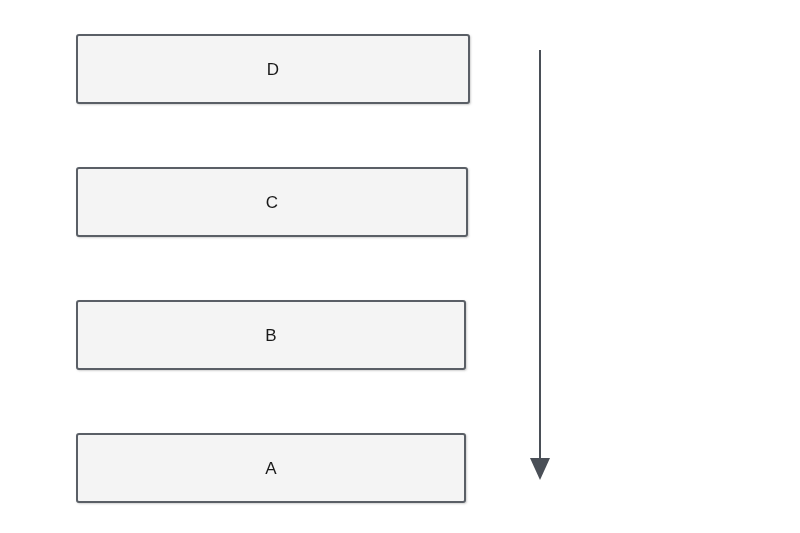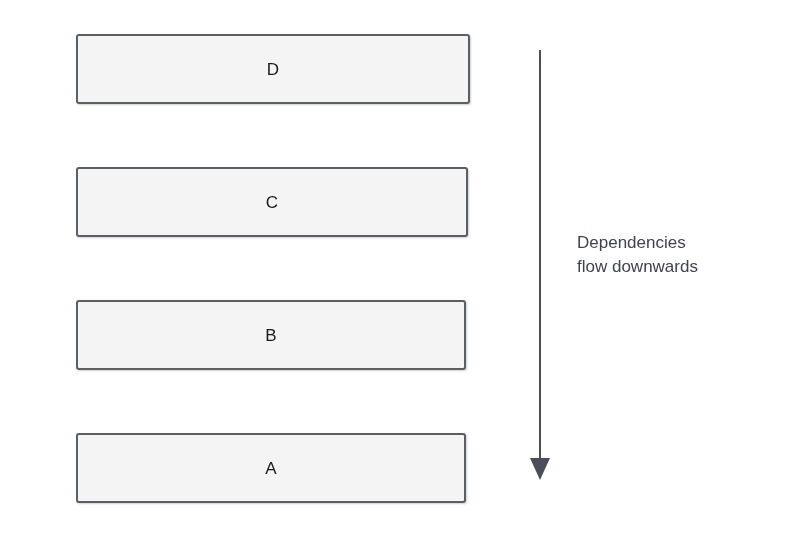--- a/index.html
+++ b/index.html
@@ -95,18 +95,14 @@
 
   <div class="layer-box box-a">
     <span class="layer-label">A</span>
   </div>
 
   <svg id="flow-arrow" viewBox="0 0 70 450">
     <line x1="32" y1="10" x2="32" y2="420" stroke="#4a4f57" stroke-width="2"></line>
     <polygon points="22,418 42,418 32,440" fill="#4a4f57"></polygon>
   </svg>
 
-  <div id="flow-annotation">
-    <span class="anno-line">Dependencies</span>
-    <span class="anno-line">flow downwards</span>
-  </div>
 
 </div>
 
 </body></html>

